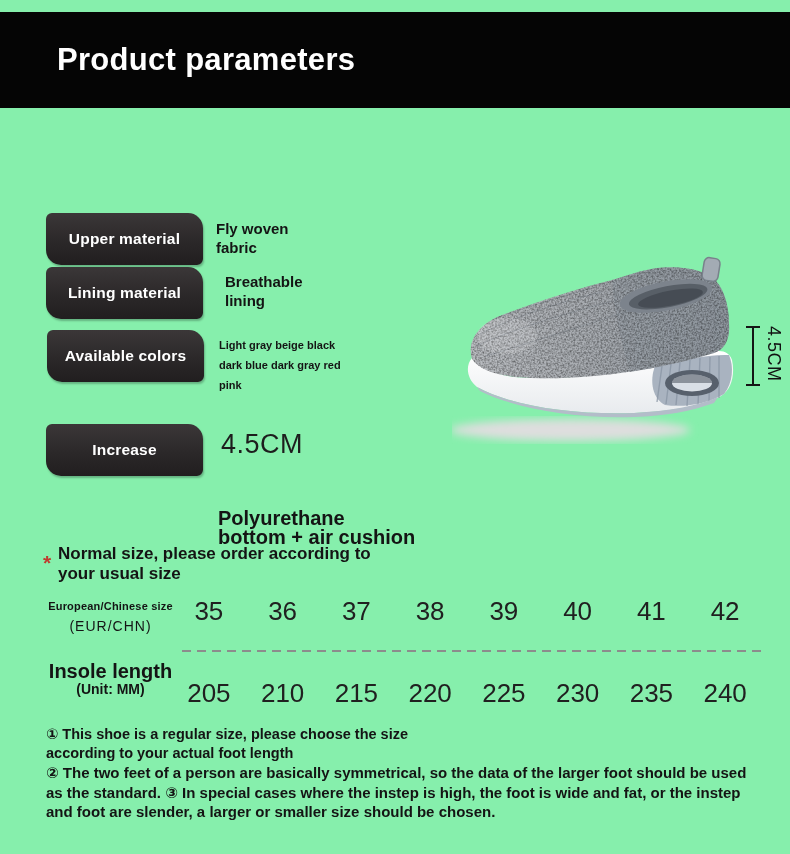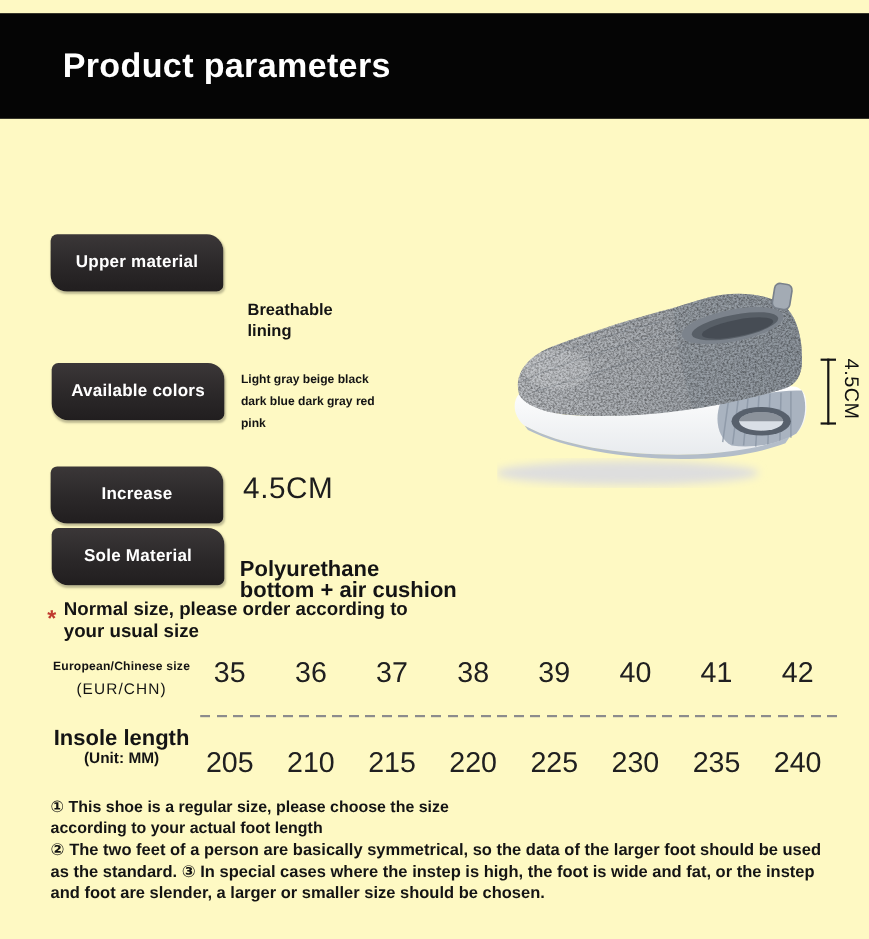--- a/index.html
+++ b/index.html
@@ -1,17 +1,17 @@
 <!DOCTYPE html>
 <html><head>
 <meta charset="utf-8">
 <style>
   html,body{margin:0;padding:0;background:#ffffff;}
   .page{
-    position:relative;width:790px;height:854px;background:#fef9c3;
+    position:relative;width:790px;height:854px;background:#86efac;
     font-family:"Liberation Sans","DejaVu Sans",sans-serif;color:#161616;overflow:hidden;
   }
   
   .header{
     position:absolute;left:0;top:12px;width:790px;height:96px;background:#050505;
     display:flex;align-items:center;
   }
   .header .title{
     margin-left:57px;color:#ffffff;font-size:31px;font-weight:bold;letter-spacing:.3px;
   }
@@ -74,39 +74,41 @@
 
 <div class="page">
 
   <div class="header">
     <div class="title">Product parameters</div>
   </div>
 
   <div class="param-btn" style="left:46px;top:213px;">
     <span>Upper material</span>
   </div>
-
+  <div class="param-val val-upper">Fly woven
+fabric</div>
+
+  <div class="param-btn" style="left:46px;top:267px;">
+    <span>Lining material</span>
+  </div>
   <div class="param-val val-lining">Breathable
 lining</div>
 
   <div class="param-btn" style="left:47px;top:330px;">
     <span>Available colors</span>
   </div>
   <div class="param-val val-colors">Light gray beige black
 dark blue dark gray red
 pink</div>
 
   <div class="param-btn" style="left:46px;top:424px;">
     <span>Increase</span>
   </div>
   <div class="param-val val-increase">4.5CM</div>
 
-  <div class="param-btn" style="left:47px;top:480px;">
-    <span>Sole Material</span>
-  </div>
   <div class="param-val val-sole">Polyurethane
 bottom + air cushion</div>
 
   <div class="shoe-wrap">
     <svg viewBox="0 0 292 190" width="292" height="190">
       <defs>
         <linearGradient id="gUpper" x1="0" y1="0" x2="1" y2="0">
           <stop offset="0" stop-color="#b9bcc0"></stop>
           <stop offset="0.45" stop-color="#a8acb1"></stop>
           <stop offset="1" stop-color="#8f969e"></stop>

